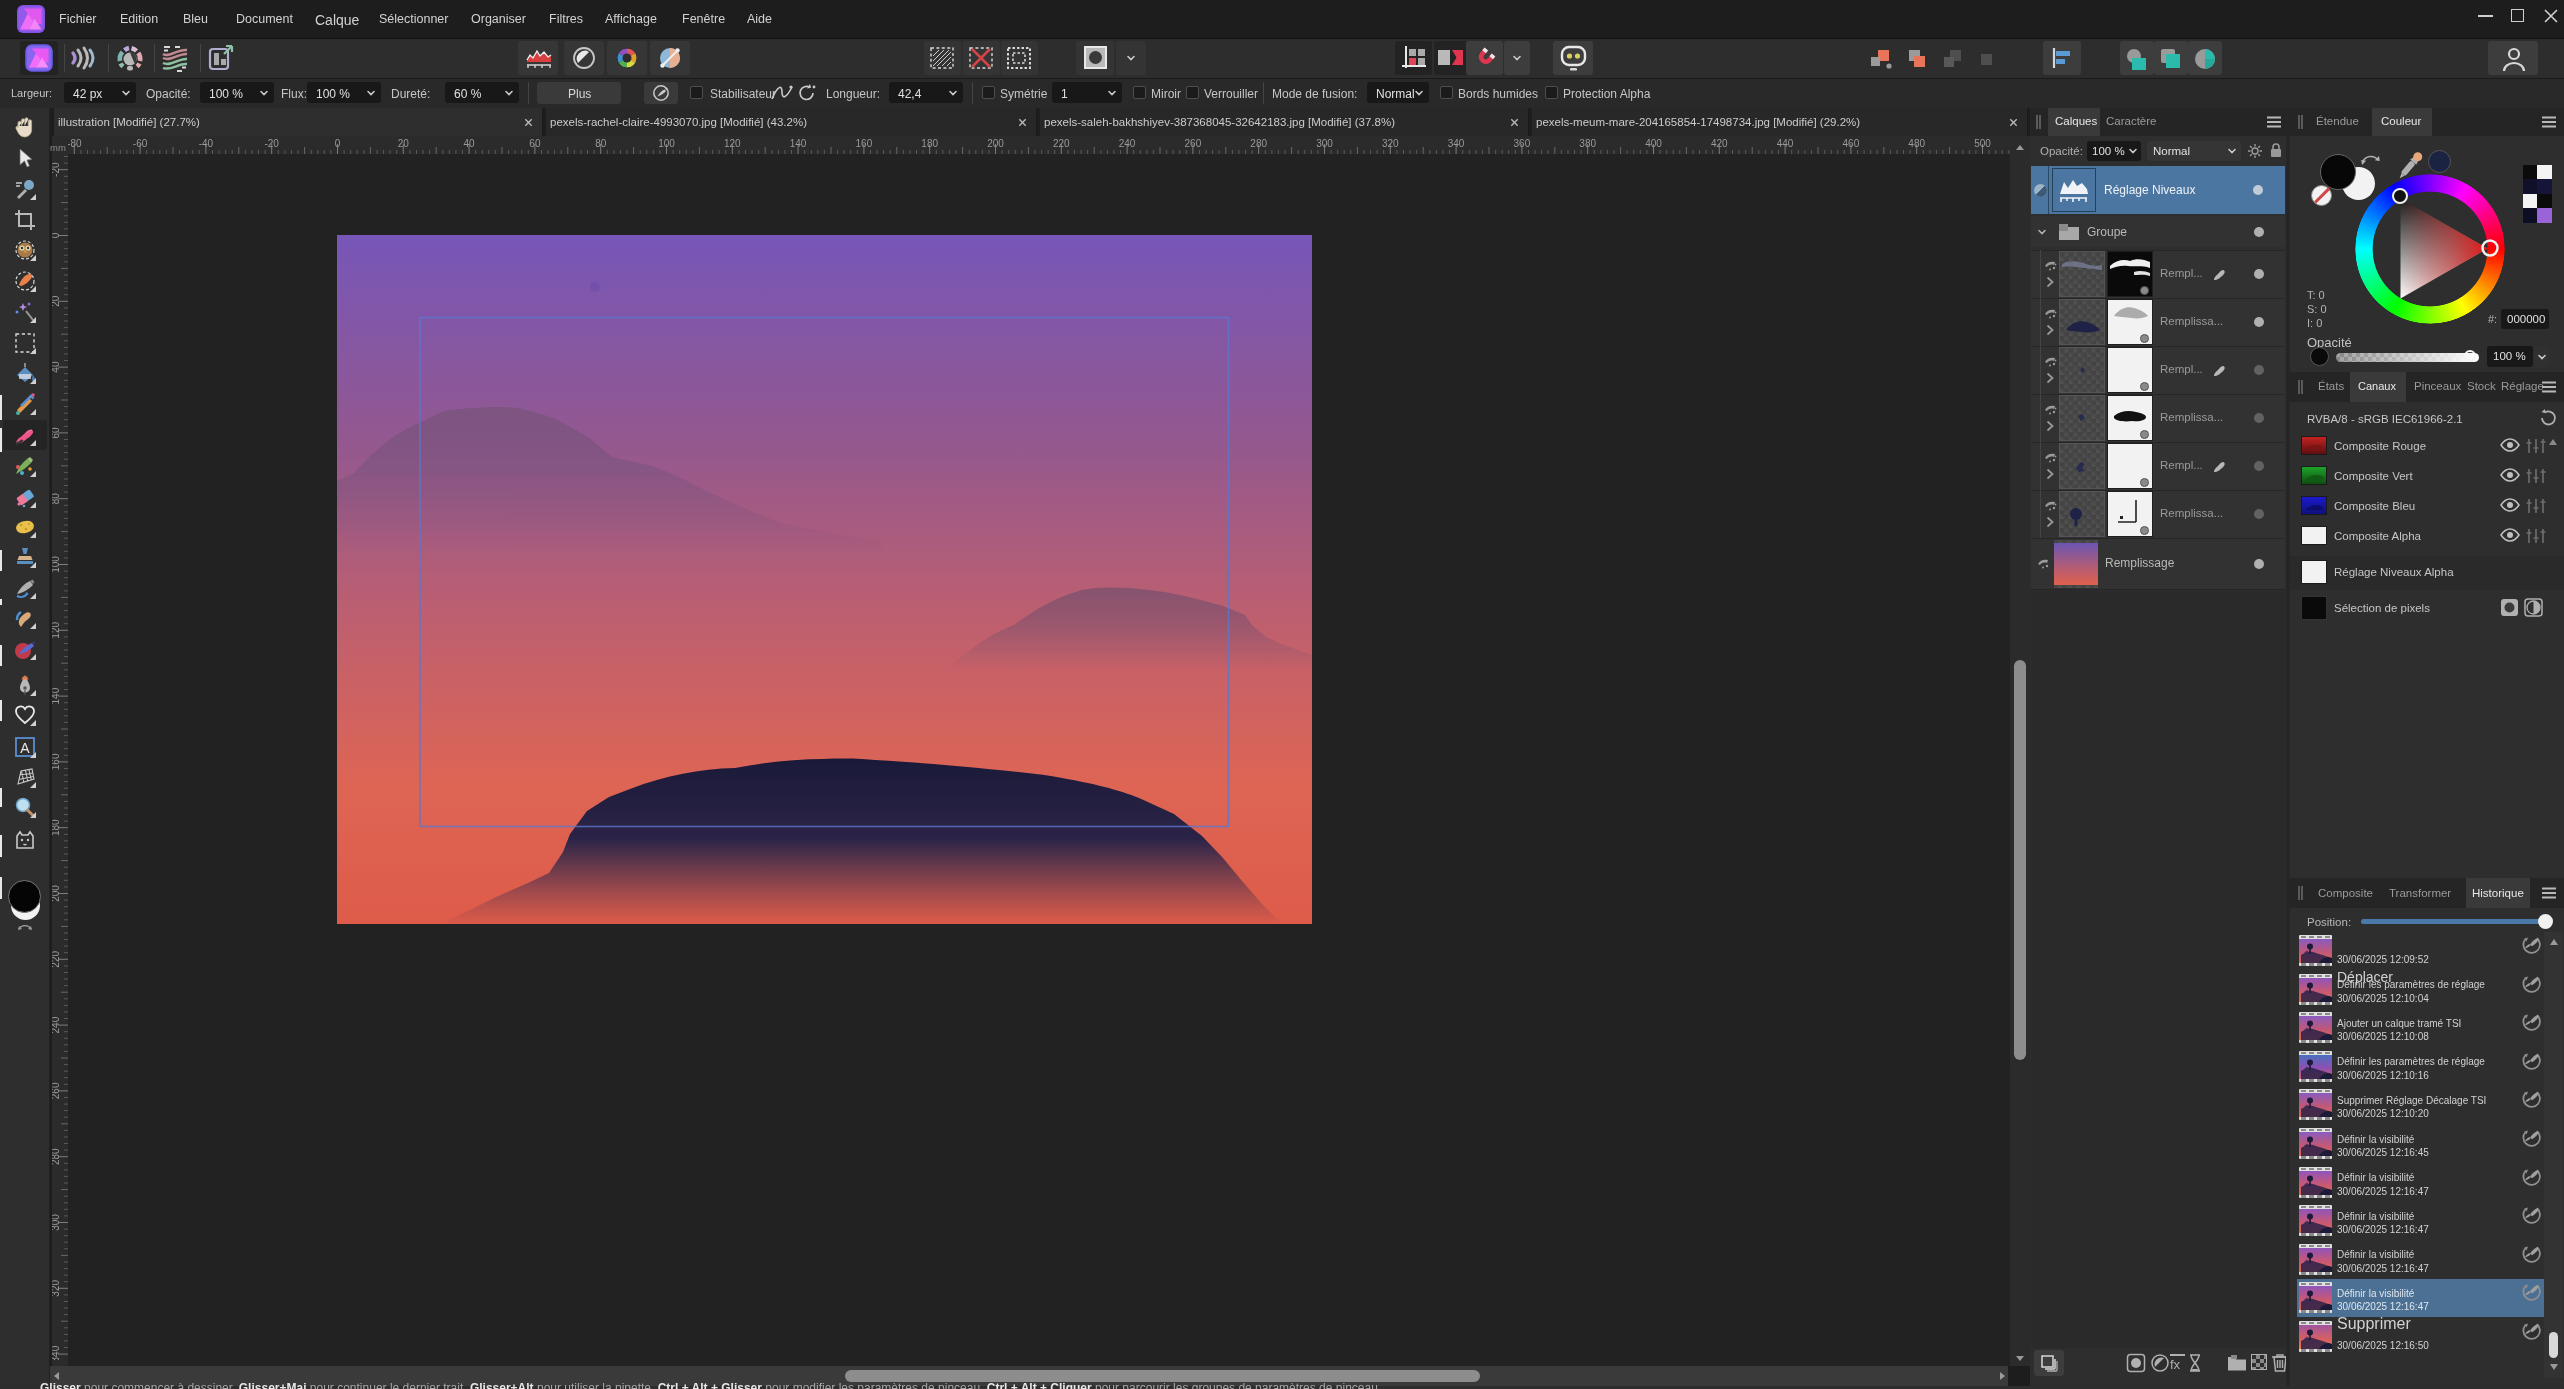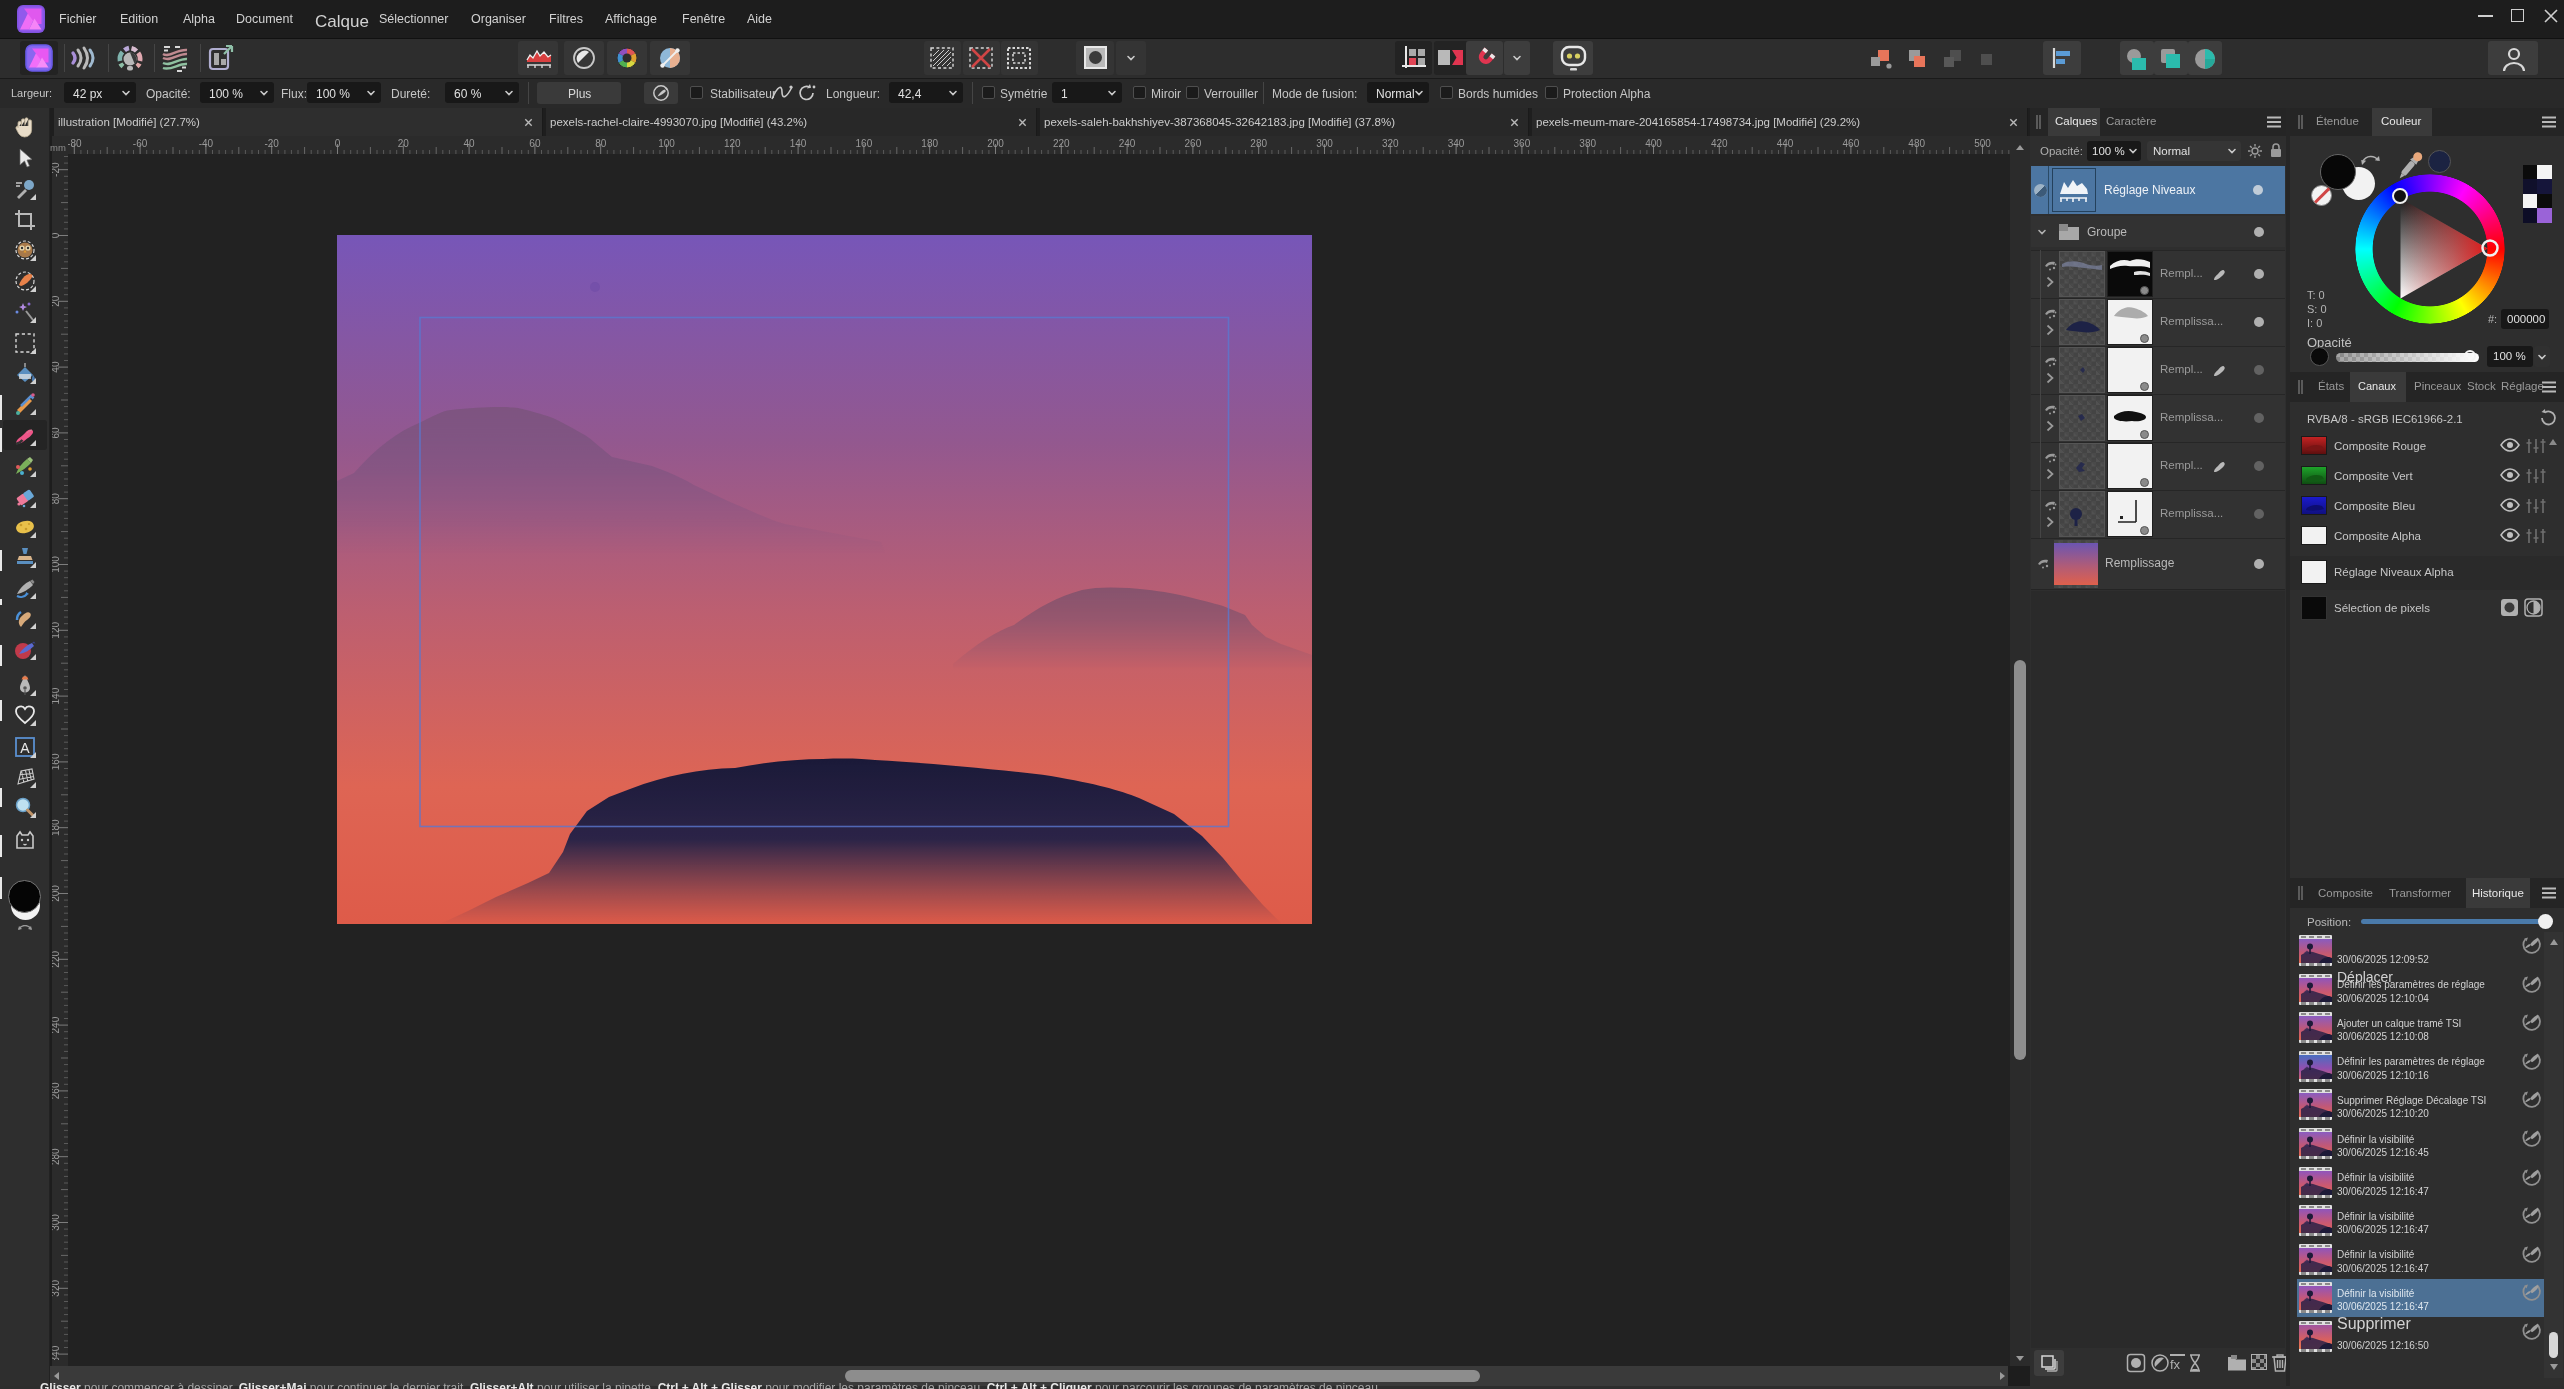--- a/index.html
+++ b/index.html
@@ -18,23 +18,23 @@
 <div class="abs" style="left:0;top:0;width:2564px;height:38px;background:#1d1d1d"></div>
 <svg class="abs" style="left:16px;top:4px" width="30" height="30" viewBox="0 0 30 30">
 <rect x="1" y="1" width="28" height="28" rx="6" fill="#8052e0"></rect>
 <rect x="2.5" y="2.5" width="25" height="25" rx="4.5" fill="#9259ec"></rect>
 <path d="M4 25.5 L13.5 6 L18 15 L13 25.5 Z" fill="#ee6ef6"></path>
 <path d="M8 4.5 L25.5 4.5 L25.5 20 L19.5 20 Z" fill="#e058ee"></path>
 <path d="M13 25.5 L18.5 14.5 L25.5 25.5 Z" fill="#f684f8"></path>
 </svg>
 <div class="txt" style="left:59px;top:12px;font-size:12.5px;color:#d2d2d2">Fichier</div>
 <div class="txt" style="left:120px;top:12px;font-size:12.5px;color:#d2d2d2">Edition</div>
-<div class="txt" style="left:183px;top:12px;font-size:12.5px;color:#d2d2d2">Alpha</div>
+<div class="txt" style="left:183px;top:12px;font-size:12.5px;color:#d2d2d2">Bleu</div>
 <div class="txt" style="left:236px;top:12px;font-size:12.5px;color:#d2d2d2">Document</div>
-<div class="txt" style="left:315px;top:12px;font-size:17px;color:#d2d2d2">Calque</div>
+<div class="txt" style="left:315px;top:12px;font-size:14px;color:#d2d2d2">Calque</div>
 <div class="txt" style="left:379px;top:12px;font-size:12.5px;color:#d2d2d2">Sélectionner</div>
 <div class="txt" style="left:471px;top:12px;font-size:12.5px;color:#d2d2d2">Organiser</div>
 <div class="txt" style="left:549px;top:12px;font-size:12.5px;color:#d2d2d2">Filtres</div>
 <div class="txt" style="left:605px;top:12px;font-size:12.5px;color:#d2d2d2">Affichage</div>
 <div class="txt" style="left:682px;top:12px;font-size:12.5px;color:#d2d2d2">Fenêtre</div>
 <div class="txt" style="left:747px;top:12px;font-size:12.5px;color:#d2d2d2">Aide</div>
 <div class="abs" style="left:2478px;top:15px;width:15px;height:2px;background:#cfcfcf"></div>
 <div class="abs" style="left:2511px;top:9px;width:13px;height:13px;border:1.5px solid #cfcfcf"></div>
 <svg class="abs" style="left:2543px;top:8px" width="16" height="16" viewBox="0 0 16 16">
 <path d="M2 2 L14 14 M14 2 L2 14" stroke="#cfcfcf" stroke-width="1.6"></path>

